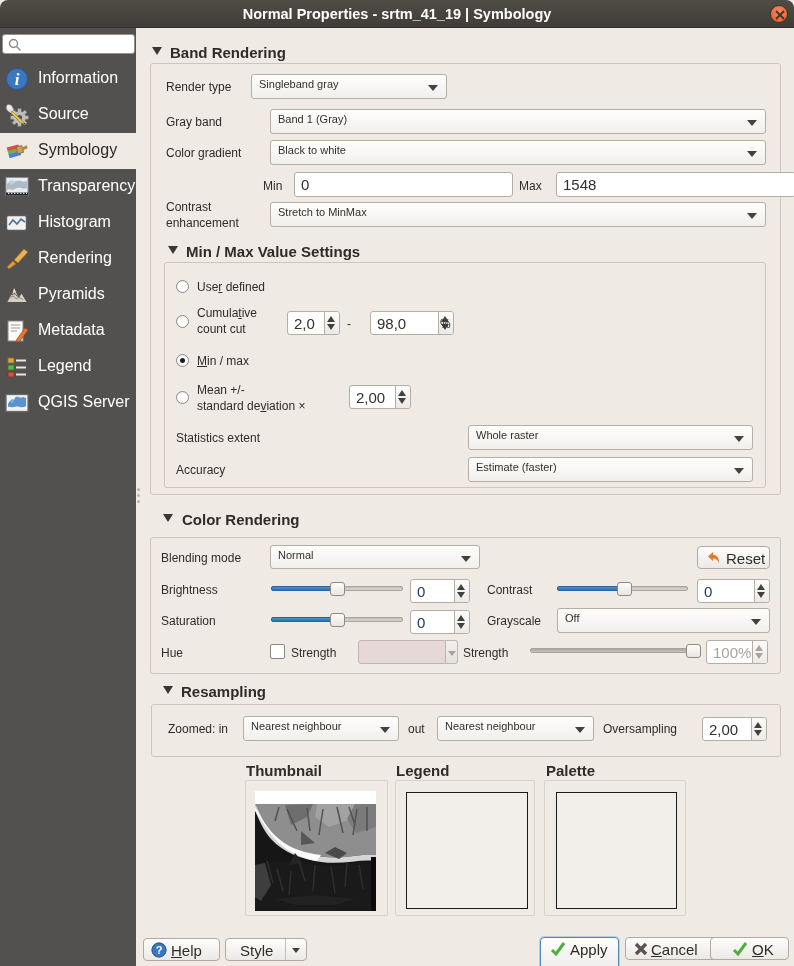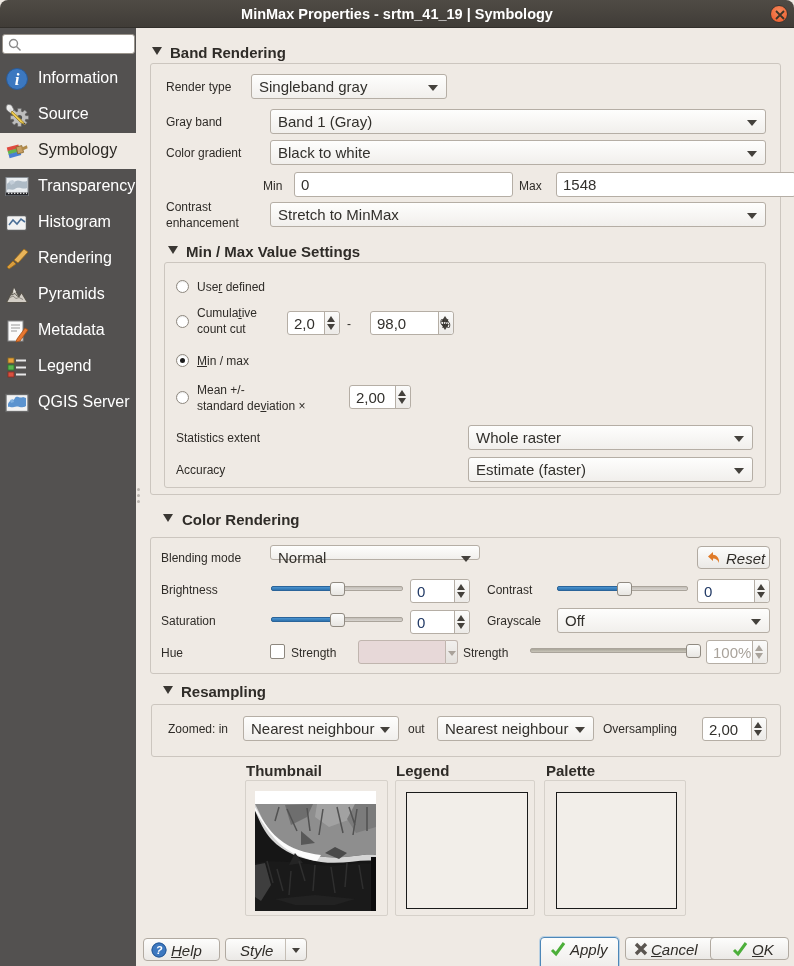--- a/index.html
+++ b/index.html
@@ -15,43 +15,43 @@
 #search{position:absolute;left:2px;top:6px;width:133px;height:20px;background:#fff;border:1px solid #99938b;border-radius:3px;}
 .sitem{position:absolute;left:0;width:136px;height:36px;color:#fff;font-size:16px;}
 .sitem .ic{position:absolute;left:5px;top:6px;width:24px;height:24px;}
 .sitem .lb{position:absolute;left:38px;top:8px;}
 .sitem.sel{background:#efeae4;color:#2d2a26;}
 
 .lab{position:absolute;font-size:12px;color:#2f2c28;white-space:nowrap;line-height:16px;}
 .grp{position:absolute;border:1px solid #ccc6bf;border-radius:3px;}
 .gtit{position:absolute;font-size:15px;font-weight:bold;color:#2f2c28;white-space:nowrap;}
 .tri{position:absolute;width:0;height:0;border-left:5.5px solid transparent;border-right:5.5px solid transparent;border-top:8px solid #3a3733;}
-.combo{position:absolute;background:linear-gradient(#fefefd,#f1efec);border:1px solid #b5aea5;border-radius:3px;font-size:15px;color:#32302c;}
+.combo{position:absolute;background:linear-gradient(#fefefd,#f1efec);border:1px solid #b5aea5;border-radius:3px;font-size:11px;color:#32302c;}
 .combo .ct{position:absolute;left:7px;top:3px;white-space:nowrap;}
 .combo .ca{position:absolute;right:8px;top:10px;width:0;height:0;border-left:5px solid transparent;border-right:5px solid transparent;border-top:6px solid #44413c;}
 .tf{position:absolute;background:#fff;border:1px solid #b5aea5;border-radius:3px;font-size:15px;color:#32302c;}
 .tf .tt{position:absolute;left:6px;top:3px;white-space:nowrap;}
 .spin{position:absolute;background:#fff;border:1px solid #b5aea5;border-radius:3px;font-size:15px;color:#32302c;}
 .spin .tt{position:absolute;left:6px;top:3px;}
 .spin .bt{position:absolute;right:0;top:0;bottom:0;width:15px;border-left:1px solid #b5aea5;background:linear-gradient(#fbfbfa,#eceae7);border-radius:0 3px 3px 0;}
 .spin .ua{position:absolute;right:4px;top:4px;width:0;height:0;border-left:4px solid transparent;border-right:4px solid transparent;border-bottom:6px solid #44413c;}
 .spin .da{position:absolute;right:4px;bottom:4px;width:0;height:0;border-left:4px solid transparent;border-right:4px solid transparent;border-top:6px solid #44413c;}
 .radio{position:absolute;width:13px;height:13px;border-radius:50%;background:#fff;border:1px solid #8d877e;box-shadow:inset 0 1px 1px rgba(0,0,0,.08);}
 .radio.on:after{content:"";position:absolute;left:3px;top:3px;width:5px;height:5px;border-radius:50%;background:#1d1d1d;}
 
 .track{position:absolute;height:5px;background:linear-gradient(#c3beb7,#d8d4cf);border:1px solid #aaa49b;border-radius:2px;}
 .fill{position:absolute;height:5px;background:linear-gradient(#4b94d0,#2e72ad);border:1px solid #2a649a;border-radius:2px;}
 .handle{position:absolute;width:15px;height:14px;background:linear-gradient(#fcfcfb,#e8e6e2);border:1px solid #908a81;border-radius:3px;}
-.btn{position:absolute;background:linear-gradient(#fdfdfc,#ebe9e6);border:1px solid #b1aaa1;border-radius:4px;font-size:15px;color:#2f2c28;font-style:italic;}
+.btn{position:absolute;background:linear-gradient(#fdfdfc,#ebe9e6);border:1px solid #b1aaa1;border-radius:4px;font-size:15px;color:#2f2c28;}
 </style>
 </head>
 <body>
 <div id="dlg">
   <div id="titlebar">
-    <div id="title">MinMax Properties - srtm_41_19 | Symbology</div>
+    <div id="title">Normal Properties - srtm_41_19 | Symbology</div>
     <div id="closebtn">
         <svg width="12" height="12">
           <path d="M2 2 L10 10 M10 2 L2 10" stroke="#3c3528" stroke-width="1.8"></path>
         </svg>
       </div>
   </div>
   <div id="sidebar">
     <div id="search">
         <svg width="14" height="14" style="position:absolute;left:5px;top:3px">
           <circle cx="5.5" cy="5.5" r="4" fill="none" stroke="#8a8a8a" stroke-width="1.4"></circle>
@@ -232,21 +232,21 @@
     <div class="lab" style="left:176px;top:462px">Accuracy</div>
     <div class="combo" style="left:468px;top:457px;width:285px;height:25px">
         <span class="ct">Estimate (faster)</span>
         <span class="ca"></span>
       </div>
 
     <div class="tri" style="left:163px;top:514px"></div>
     <div class="gtit" style="left:182px;top:511px">Color Rendering</div>
     <div class="grp" style="left:150px;top:537px;width:631px;height:137px"></div>
     <div class="lab" style="left:161px;top:550px">Blending mode</div>
-    <div class="combo" style="left:270px;top:545px;width:210px;height:15px">
+    <div class="combo" style="left:270px;top:545px;width:210px;height:24px">
         <span class="ct">Normal</span>
         <span class="ca"></span>
       </div>
     <div class="btn" style="left:697px;top:546px;width:73px;height:23px">
         <svg width="15" height="14" style="position:absolute;left:8px;top:4px" viewBox="0 0 15 14">
           <path d="M7 1 L2 5.5 L7 10 L7 7.5 C10 7.5 12 9 13 12 C13.5 8 11.5 4 7 3.8 Z" fill="#e07b28"></path>
         </svg>
         <span style="position:absolute;left:28px;top:3px">Reset</span>
       </div>
     <div class="lab" style="left:161px;top:582px">Brightness</div>

